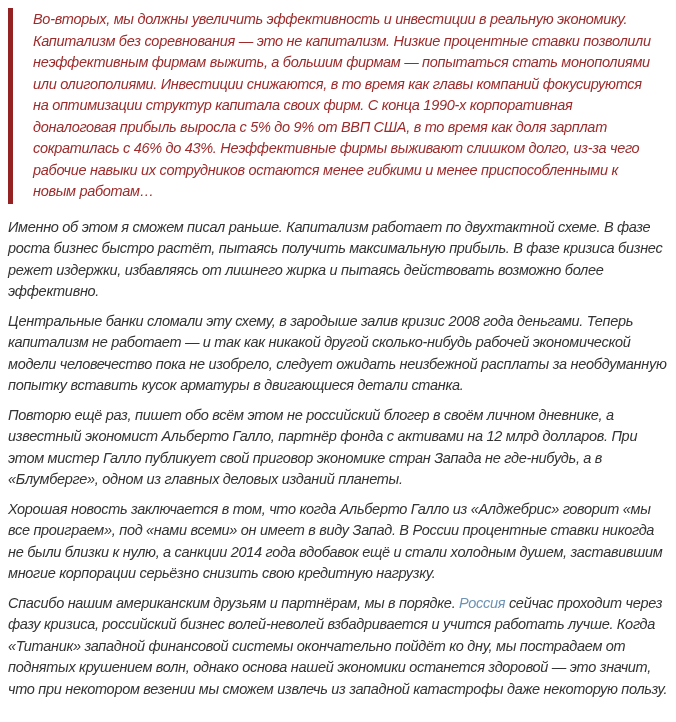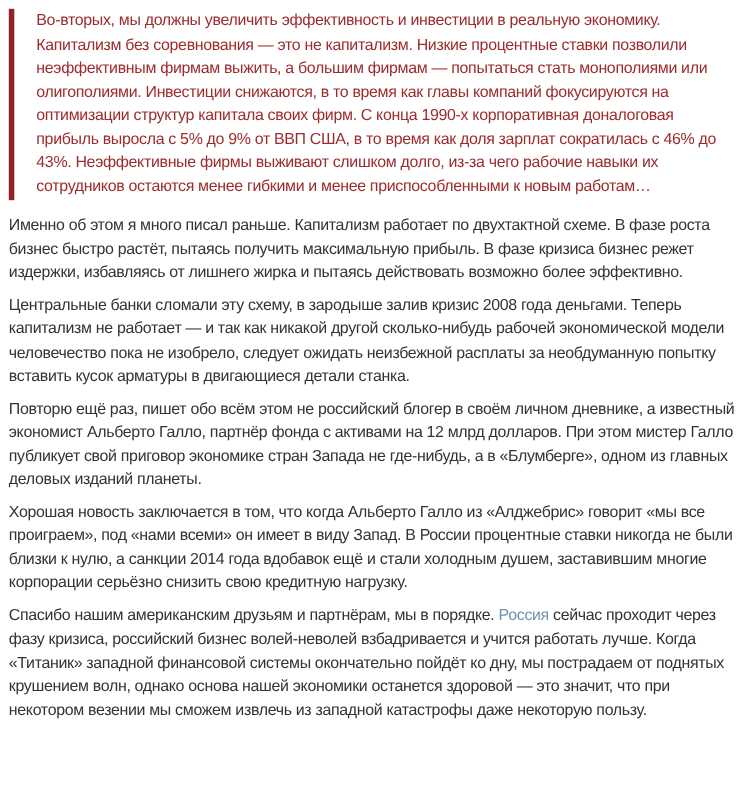--- a/index.html
+++ b/index.html
@@ -12,20 +12,21 @@
     background: var(--background, #ffffff);
     font-family: "Liberation Sans", sans-serif;
     font-size: 14.5px;
     line-height: 21.5px;
     letter-spacing: -0.3px;
     color: var(--body-text, #333333);
     -webkit-font-smoothing: antialiased;
   }
   main.article {
     padding: 6px 6px 10px 8px;
+    font-style: italic;
   }
   blockquote.quote {
     margin: 2px 6px 13px 0;
     border-left: 5px solid var(--quote-border, #952222);
     padding: 1px 10px 1px 20px;
     color: var(--quote-text, #9e2b2b);
   }
   p.para {
     margin: 0 0 8px 0;
   }
@@ -41,21 +42,21 @@
 </style>
 </head>
 <body>
 
 <main class="article">
 
   <blockquote class="quote">
     <span>Во-вторых, мы должны увеличить эффективность и инвестиции в реальную экономику. Капитализм без соревнования — это не капитализм. Низкие процентные ставки позволили неэффективным фирмам выжить, а большим фирмам — попытаться стать монополиями или олигополиями. Инвестиции снижаются, в то время как главы компаний фокусируются на оптимизации структур капитала своих фирм. С конца 1990-х корпоративная доналоговая прибыль выросла с 5% до 9% от ВВП США, в то время как доля зарплат сократилась с 46% до 43%. Неэффективные фирмы выживают слишком долго, из-за чего рабочие навыки их сотрудников остаются менее гибкими и менее приспособленными к новым работам…</span>
   </blockquote>
 
-  <p class="para">Именно об этом я много писал раньше. Капитализм работает по двухтактной схеме. В фазе роста бизнес быстро растёт, пытаясь получить максимальную прибыль. В фазе кризиса бизнес режет издержки, избавляясь от лишнего жирка и пытаясь действовать возможно более эффективно.</p>
+  <p class="para">Именно об этом я сможем писал раньше. Капитализм работает по двухтактной схеме. В фазе роста бизнес быстро растёт, пытаясь получить максимальную прибыль. В фазе кризиса бизнес режет издержки, избавляясь от лишнего жирка и пытаясь действовать возможно более эффективно.</p>
 
   <p class="para">Центральные банки сломали эту схему, в зародыше залив кризис 2008 года деньгами. Теперь капитализм не работает — и так как никакой другой сколько-нибудь рабочей экономической модели человечество пока не изобрело, следует ожидать неизбежной расплаты за необдуманную попытку вставить кусок арматуры в двигающиеся детали станка.</p>
 
   <p class="para">Повторю ещё раз, пишет обо всём этом не российский блогер в своём личном дневнике, а известный экономист Альберто Галло, партнёр фонда с активами на 12 млрд долларов. При этом мистер Галло публикует свой приговор экономике стран Запада не где-нибудь, а в «Блумберге», одном из главных деловых изданий планеты.</p>
 
   <p class="para">Хорошая новость заключается в том, что когда Альберто Галло из «Алджебрис» говорит «мы все проиграем», под «нами всеми» он имеет в виду Запад. В России процентные ставки никогда не были близки к нулю, а санкции 2014 года вдобавок ещё и стали холодным душем, заставившим многие корпорации серьёзно снизить свою кредитную нагрузку.</p>
 
   <p class="para"><span>Спасибо нашим американским друзьям и партнёрам, мы в порядке. </span><a class="inline-link" href="#">Россия</a><span> сейчас проходит через фазу кризиса, российский бизнес волей-неволей взбадривается и учится работать лучше. Когда «Титаник» западной финансовой системы окончательно пойдёт ко дну, мы пострадаем от поднятых крушением волн, однако основа нашей экономики останется здоровой — это значит, что при некотором везении мы сможем извлечь из западной катастрофы даже некоторую пользу.</span></p>
 
 </main>

